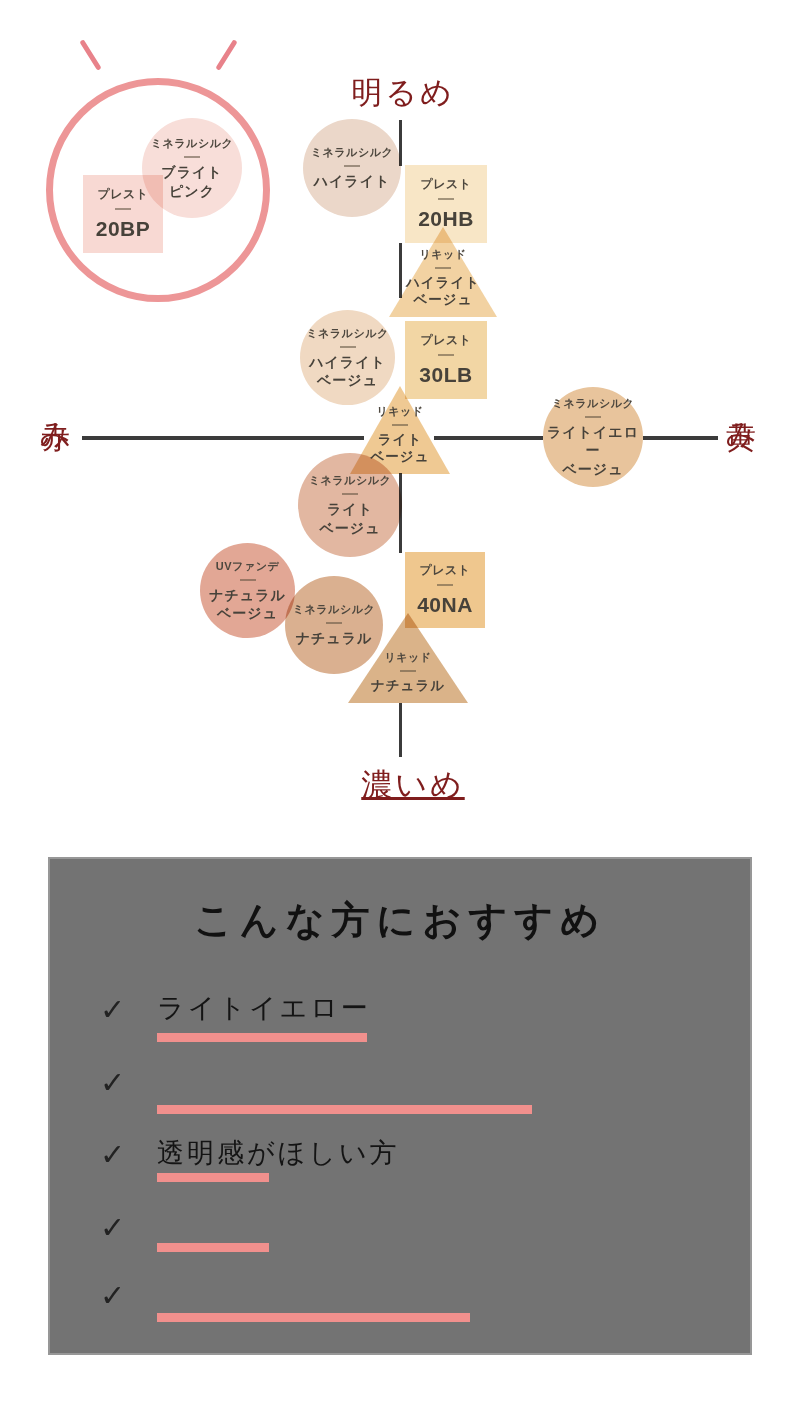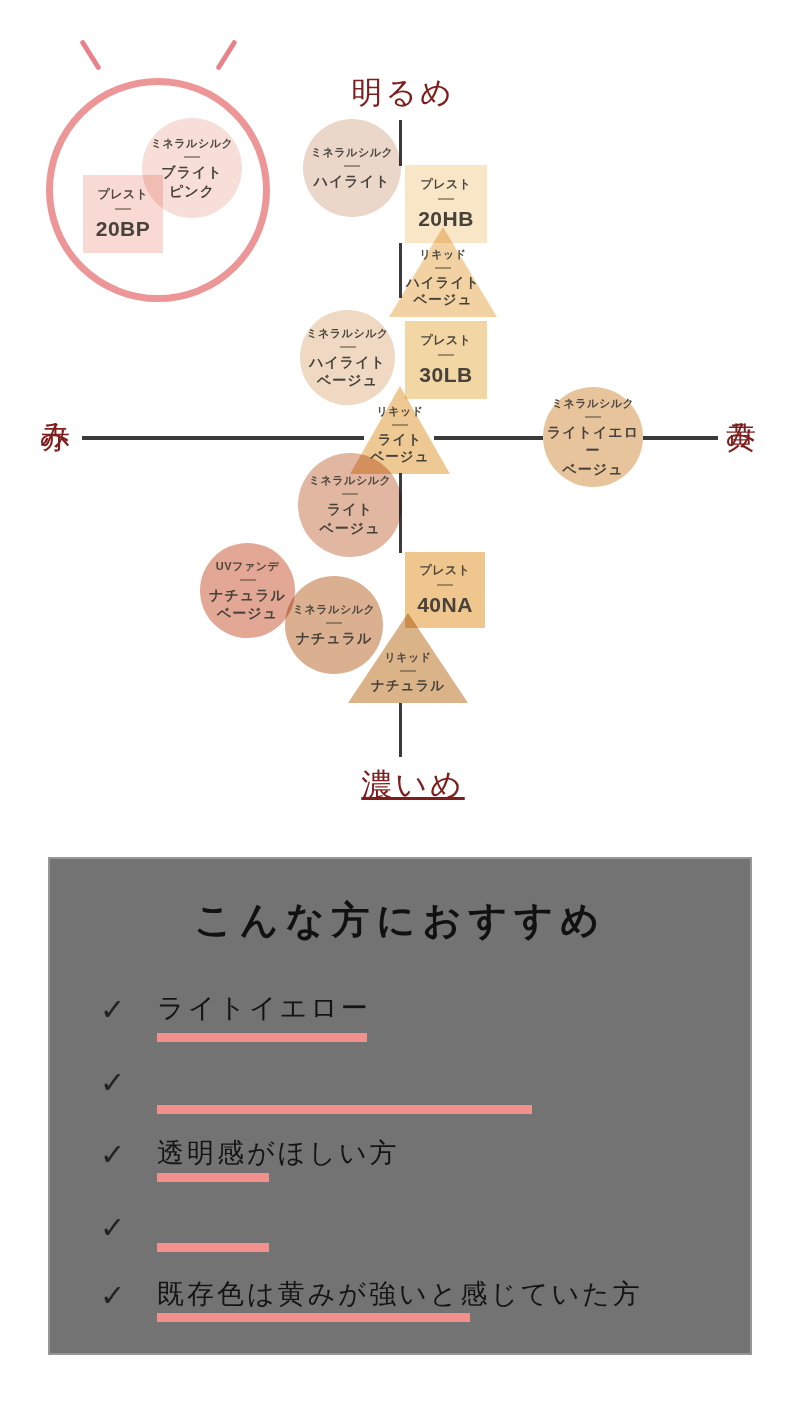--- a/index.html
+++ b/index.html
@@ -234,18 +234,17 @@
     </div>
     <div id="ul3" class="underline" style="background: rgb(241, 144, 141);"></div>
 
     <div id="ri4" class="rec-item">
       <span class="check">✓</span>
     </div>
     <div id="ul4" class="underline" style="background: rgb(241, 144, 141);"></div>
 
     <div id="ri5" class="rec-item">
       <span class="check">✓</span>
-      <span class="item-text">既存色は黄みが強いと感じていた方</span>
     </div>
     <div id="ul5" class="underline" style="background: rgb(241, 144, 141);"></div>
   </div>
 
 </div>
 
 </body></html>

